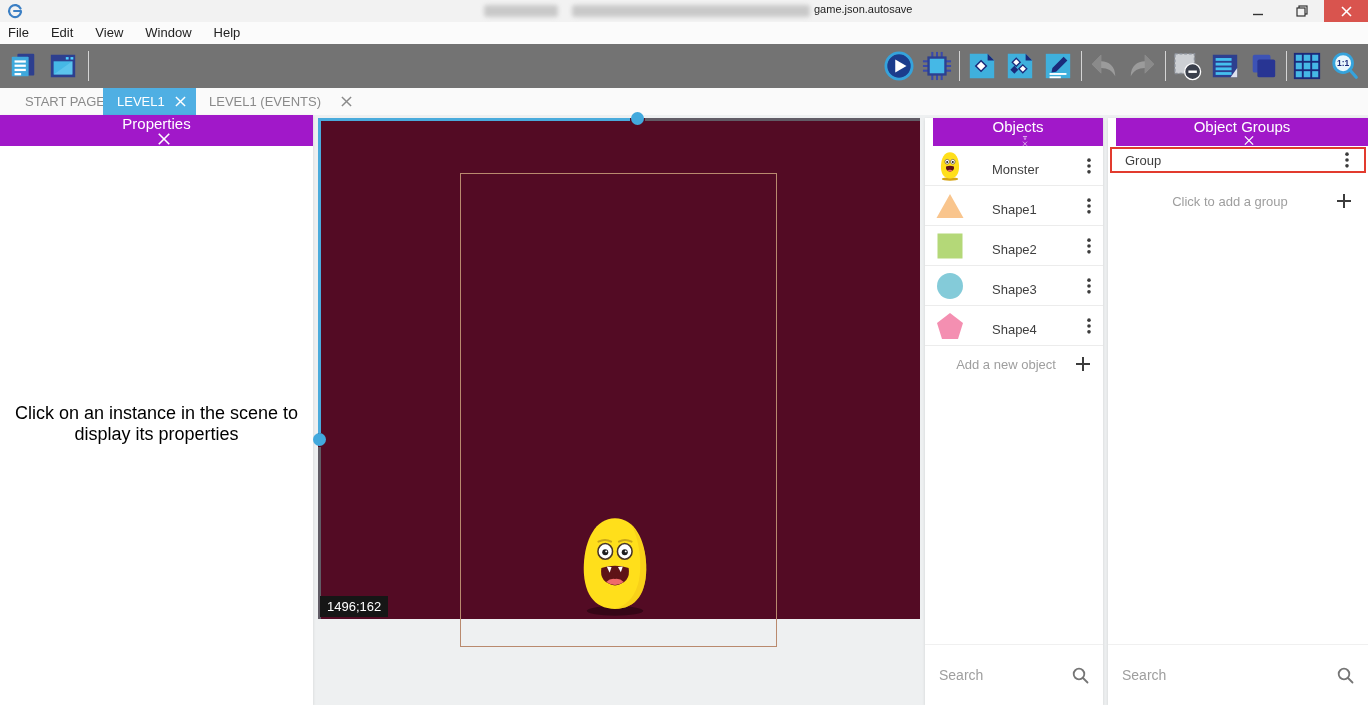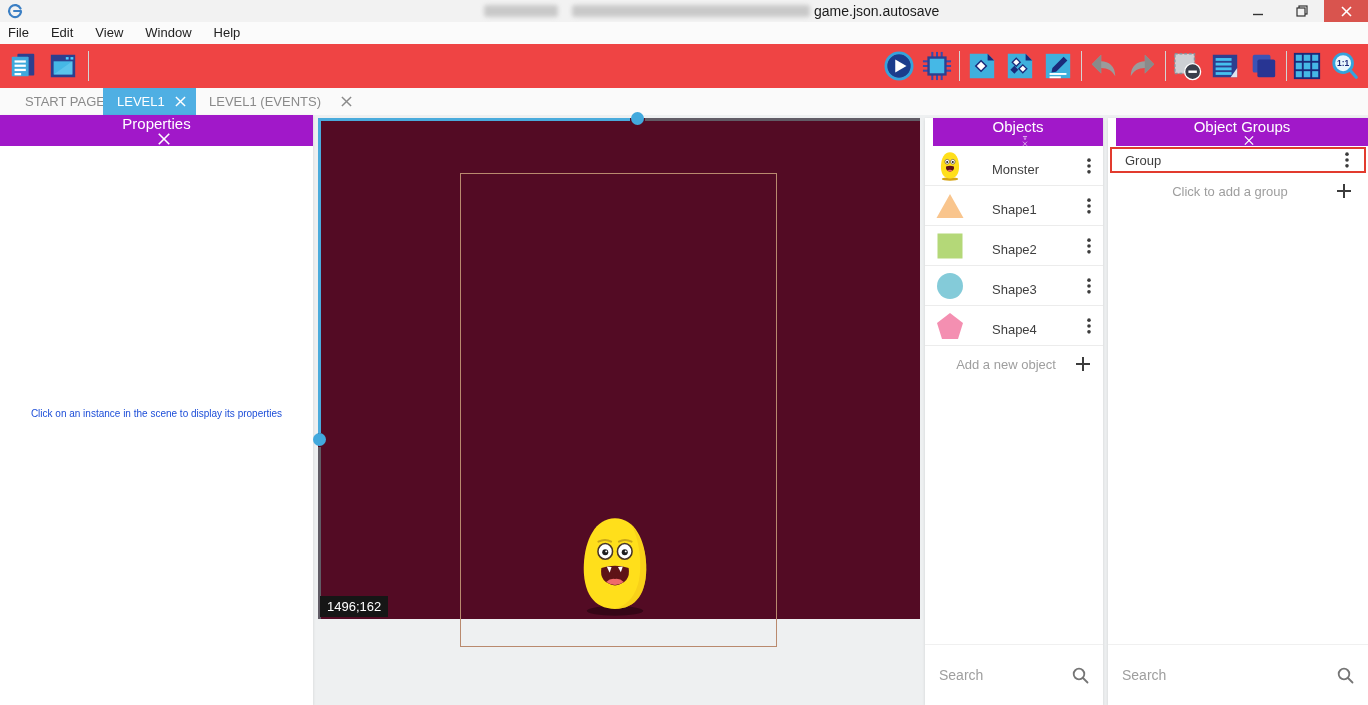--- a/index.html
+++ b/index.html
@@ -5,53 +5,53 @@
   * { margin:0; padding:0; box-sizing:border-box; }
   html,body { width:1368px; height:705px; overflow:hidden; }
   body { position:relative; background:#eef0f1; font-family:"Liberation Sans",sans-serif; -webkit-font-smoothing:antialiased; }
 
   
   .titlebar { position:absolute; top:0; left:0; width:1368px; height:22px; background:#f2f2f2; }
   .app-logo { position:absolute; left:7px; top:3px; width:16px; height:16px; }
   .blurbox { position:absolute; top:5px; height:12px; background:#c9c9c9; border-radius:3px; filter:blur(2px); }
   .b1 { left:484px; width:74px; }
   .b2 { left:572px; width:238px; }
-  .title-text { position:absolute; left:814px; top:3px; font-size:14px; color:#1c1c1c; white-space:nowrap; }
+  .title-text { position:absolute; left:814px; top:3px; font-size:11px; color:#1c1c1c; white-space:nowrap; }
   .win-controls { position:absolute; right:0; top:0; height:22px; display:flex; }
   .wc { width:44px; height:22px; display:flex; align-items:center; justify-content:center; }
   .wc.close { width:44px; background:#d9544e; }
 
   
   .menubar { position:absolute; top:22px; left:0; width:1368px; height:22px; background:#fbfbfb; display:flex; align-items:center; }
   .menu-item { font-size:13px; color:#222; padding:0 11px; line-height:22px; cursor:default; }
   .menu-item:first-child { padding-left:8px; }
 
   
-  .toolbar { position:absolute; top:44px; left:0; width:1368px; height:44px; background:#ef4444; }
+  .toolbar { position:absolute; top:44px; left:0; width:1368px; height:44px; background:#737373; }
   .tb-icon { position:absolute; top:7px; width:30px; height:30px; }
   .tb-sep { position:absolute; top:7px; width:1px; height:30px; background:#d4d4d4; }
 
   
   .tabstrip { position:absolute; top:88px; left:0; width:1368px; height:27px; background:#fafafa; }
   .tab { position:absolute; top:0; height:27px; display:flex; align-items:center; font-size:13px; }
   .tab-start { left:0; padding:0 14px; color:#8a8a8a;margin-left:11px; }
   .tab-level1 { left:103px; width:93px; background:#4fafe3; color:#fff; padding:0 10px 0 14px; justify-content:space-between; }
   .tab-events { left:205px; padding:0 0 0 4px; color:#8a8a8a; gap:20px; }
   .tab-close { width:11px; height:11px; }
 
   
   .panel { position:absolute; background:#ffffff; box-shadow:0 1px 3px rgba(0,0,0,.12); }
   .panel-header { background:#a118c9; color:#fff; display:flex; align-items:center; padding:0 12px;flex-direction:column; }
   .panel-title { font-size:15px; flex:1; }
   .hdr-icon { width:16px; height:16px; margin-left:14px; }
 
   
   .properties-panel { left:0; top:115px; width:313px; height:590px; }
   .properties-panel .panel-header { height:31px; }
-  .empty-msg { position:absolute; top:288px; left:0; width:100%; padding:0 8px; text-align:center; font-size:10px; line-height:21px; color:#1d4ed8; }
+  .empty-msg { position:absolute; top:288px; left:0; width:100%; padding:0 8px; text-align:center; font-size:18px; line-height:21px; color:#000000; }
 
   
   .scene-canvas { position:absolute; left:318px; top:118px; width:602px; height:501px; background:#530b24; }
   .hscroll-blue { position:absolute; left:0; top:0; width:312px; height:3px; background:#4aabdc; }
   .hscroll-gray { position:absolute; left:327px; top:0; right:0; height:3px; background:#615c66; }
   .hthumb { position:absolute; left:313px; top:-6px; width:13px; height:13px; border-radius:50%; background:#42a9dd; }
   .vscroll-blue { position:absolute; left:0; top:0; width:3px; height:315px; background:#4aabdc; }
   .vscroll-gray { position:absolute; left:0; top:329px; width:3px; bottom:0; background:#615c66; }
   .vthumb { position:absolute; left:-5px; top:315px; width:13px; height:13px; border-radius:50%; background:#42a9dd; }
   .game-bounds { position:absolute; left:142px; top:55px; width:317px; height:474px; border:1px solid #b98a6e; }
@@ -70,21 +70,21 @@
   .plus-icon { width:16px; height:16px; }
   .search-bar { position:absolute; bottom:0; left:0; right:0; height:61px; display:flex; align-items:center; padding:0 14px; border-top:1px solid #f0f0f0; background:#fff; }
   .search-bar input { flex:1; border:none; outline:none; font-size:14px; font-family:"Liberation Sans",sans-serif; color:#333; background:transparent; min-width:0; }
   .search-bar input::placeholder { color:#9e9e9e; }
   .search-icon { width:17px; height:17px; flex:none; }
 
   
   .groups-panel { left:1108px; top:118px; width:260px; height:587px; }
   .group-row { height:26px; margin:1px 2px 0 2px; display:flex; align-items:center; padding:0 13px; border:2px solid #e23b2e; background:#fff; }
   .group-label { flex:1; font-size:13px; color:#3f3f3f; }
-  .groups-add { height:36px; display:flex; align-items:center; padding:0 16px; }
+  .groups-add { height:36px; display:flex; align-items:flex-end; padding:0 16px; }
 
   
   .shape-svg { display:block; }
 </style>
 </head>
 <body>
 
 <div class="titlebar">
   <svg class="app-logo" viewBox="0 0 16 16">
     <path d="M13.5 5.5 A6 6 0 1 0 14 9" fill="none" stroke="#3b7fc4" stroke-width="2.2" stroke-linecap="round"></path>

